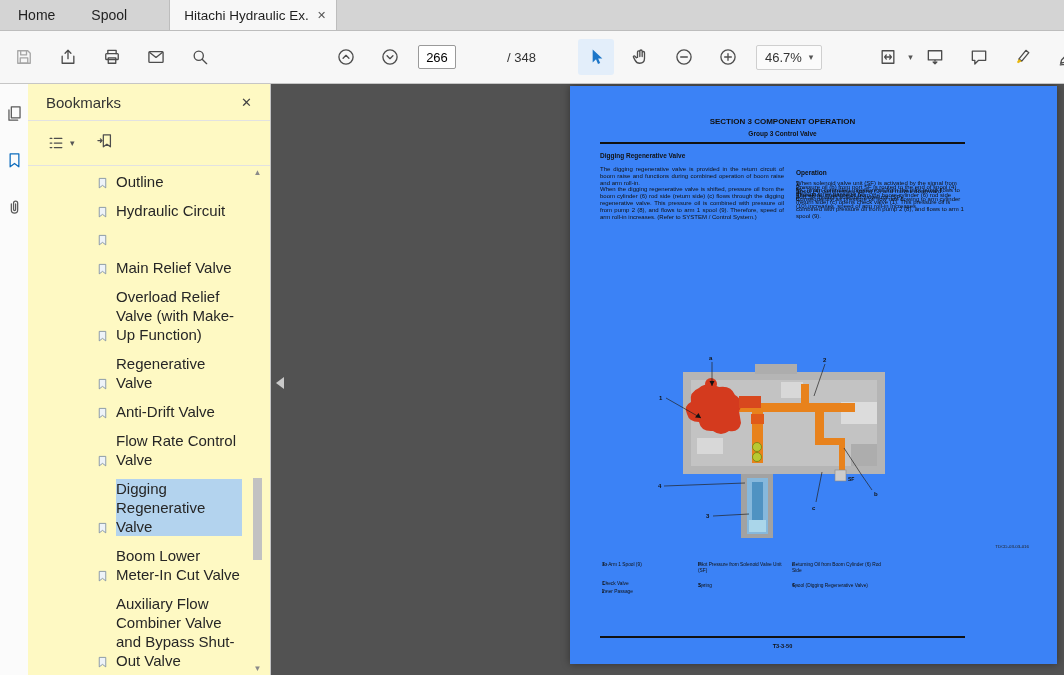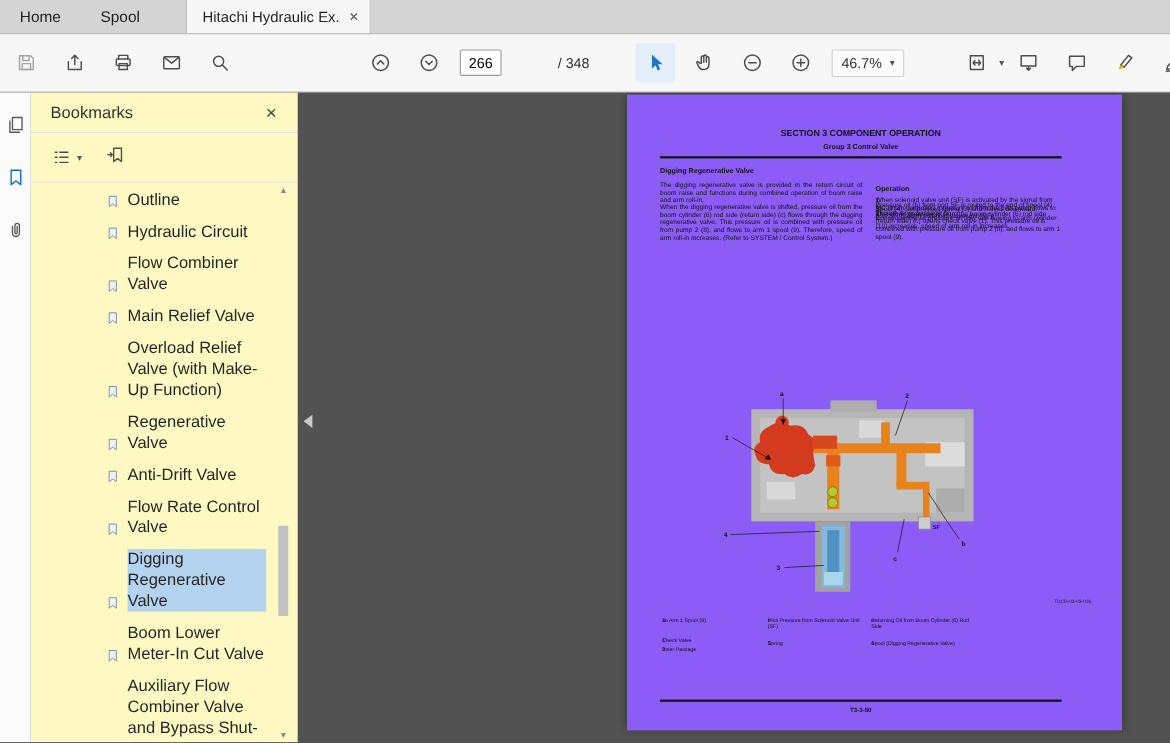--- a/index.html
+++ b/index.html
@@ -56,21 +56,21 @@
   .sb-arrow { position: absolute; left: 0; width: 13px; text-align: center; font-size: 8px; color: #8a8a8a; }
   .sb-up { top: 2px; } .sb-down { bottom: 2px; }
   .sb-thumb { position: absolute; left: 2px; top: 312px; width: 9px; height: 82px; background: #c2c2c2; }
 
   .collapse-handle { position: absolute; left: 272px; top: 286px; width: 16px; height: 26px; display: flex; align-items: center; justify-content: center; z-index: 5; }
   .collapse-arrow { width: 0; height: 0; border-top: 6px solid transparent; border-bottom: 6px solid transparent; border-right: 8px solid #c9c9c9; }
 
   .doc-area { flex: 1; position: relative; background: #525252; overflow: hidden; }
 
   
-  .page { position: absolute; left: 299px; top: 2px; width: 450px; height: 578px; background: #8b5cf6; box-shadow: 0 0 8px rgba(0,0,0,.4); color: #111; }
+  .page { position: absolute; left: 299px; top: 2px; width: 487px; height: 578px; background: #3b82f6; box-shadow: 0 0 8px rgba(0,0,0,.4); color: #111; }
   .page * { position: absolute; }
   .sec-title { top: 31px; left: 0; width: 425px; text-align: center; font-size: 8px; font-weight: bold; }
   .grp-title { top: 44px; left: 0; width: 425px; text-align: center; font-size: 6.5px; font-weight: bold; }
   .rule-top { top: 56px; left: 30px; width: 365px; height: 2px; background: #111; }
   .col-heading { top: 66px; left: 30px; font-size: 6.5px; font-weight: bold; }
   .intro { top: 80px; left: 30px; width: 184px; font-size: 6px; line-height: 6.8px; text-align: justify; }
   .intro p { position: static; }
   .intro p + p { margin-top: 0; }
   .op-title { top: 83px; left: 226px; font-size: 6.5px; font-weight: bold; }
   .steps { top: 94px; left: 226px; width: 168px; }
@@ -276,21 +276,20 @@
         <div class="bm-row">
           <svg class="bm-glyph" viewBox="0 0 24 24">
               <path d="M6 3.5h12V21l-6-4.6L6 21z"></path>
             </svg>
           <span class="bm-label">Hydraulic Circuit</span>
         </div>
         <div class="bm-row">
           <svg class="bm-glyph" viewBox="0 0 24 24">
               <path d="M6 3.5h12V21l-6-4.6L6 21z"></path>
             </svg>
-          <span class="bm-label">Flow Combiner Valve</span>
         </div>
         <div class="bm-row">
           <svg class="bm-glyph" viewBox="0 0 24 24">
               <path d="M6 3.5h12V21l-6-4.6L6 21z"></path>
             </svg>
           <span class="bm-label">Main Relief Valve</span>
         </div>
         <div class="bm-row">
           <svg class="bm-glyph" viewBox="0 0 24 24">
               <path d="M6 3.5h12V21l-6-4.6L6 21z"></path>

